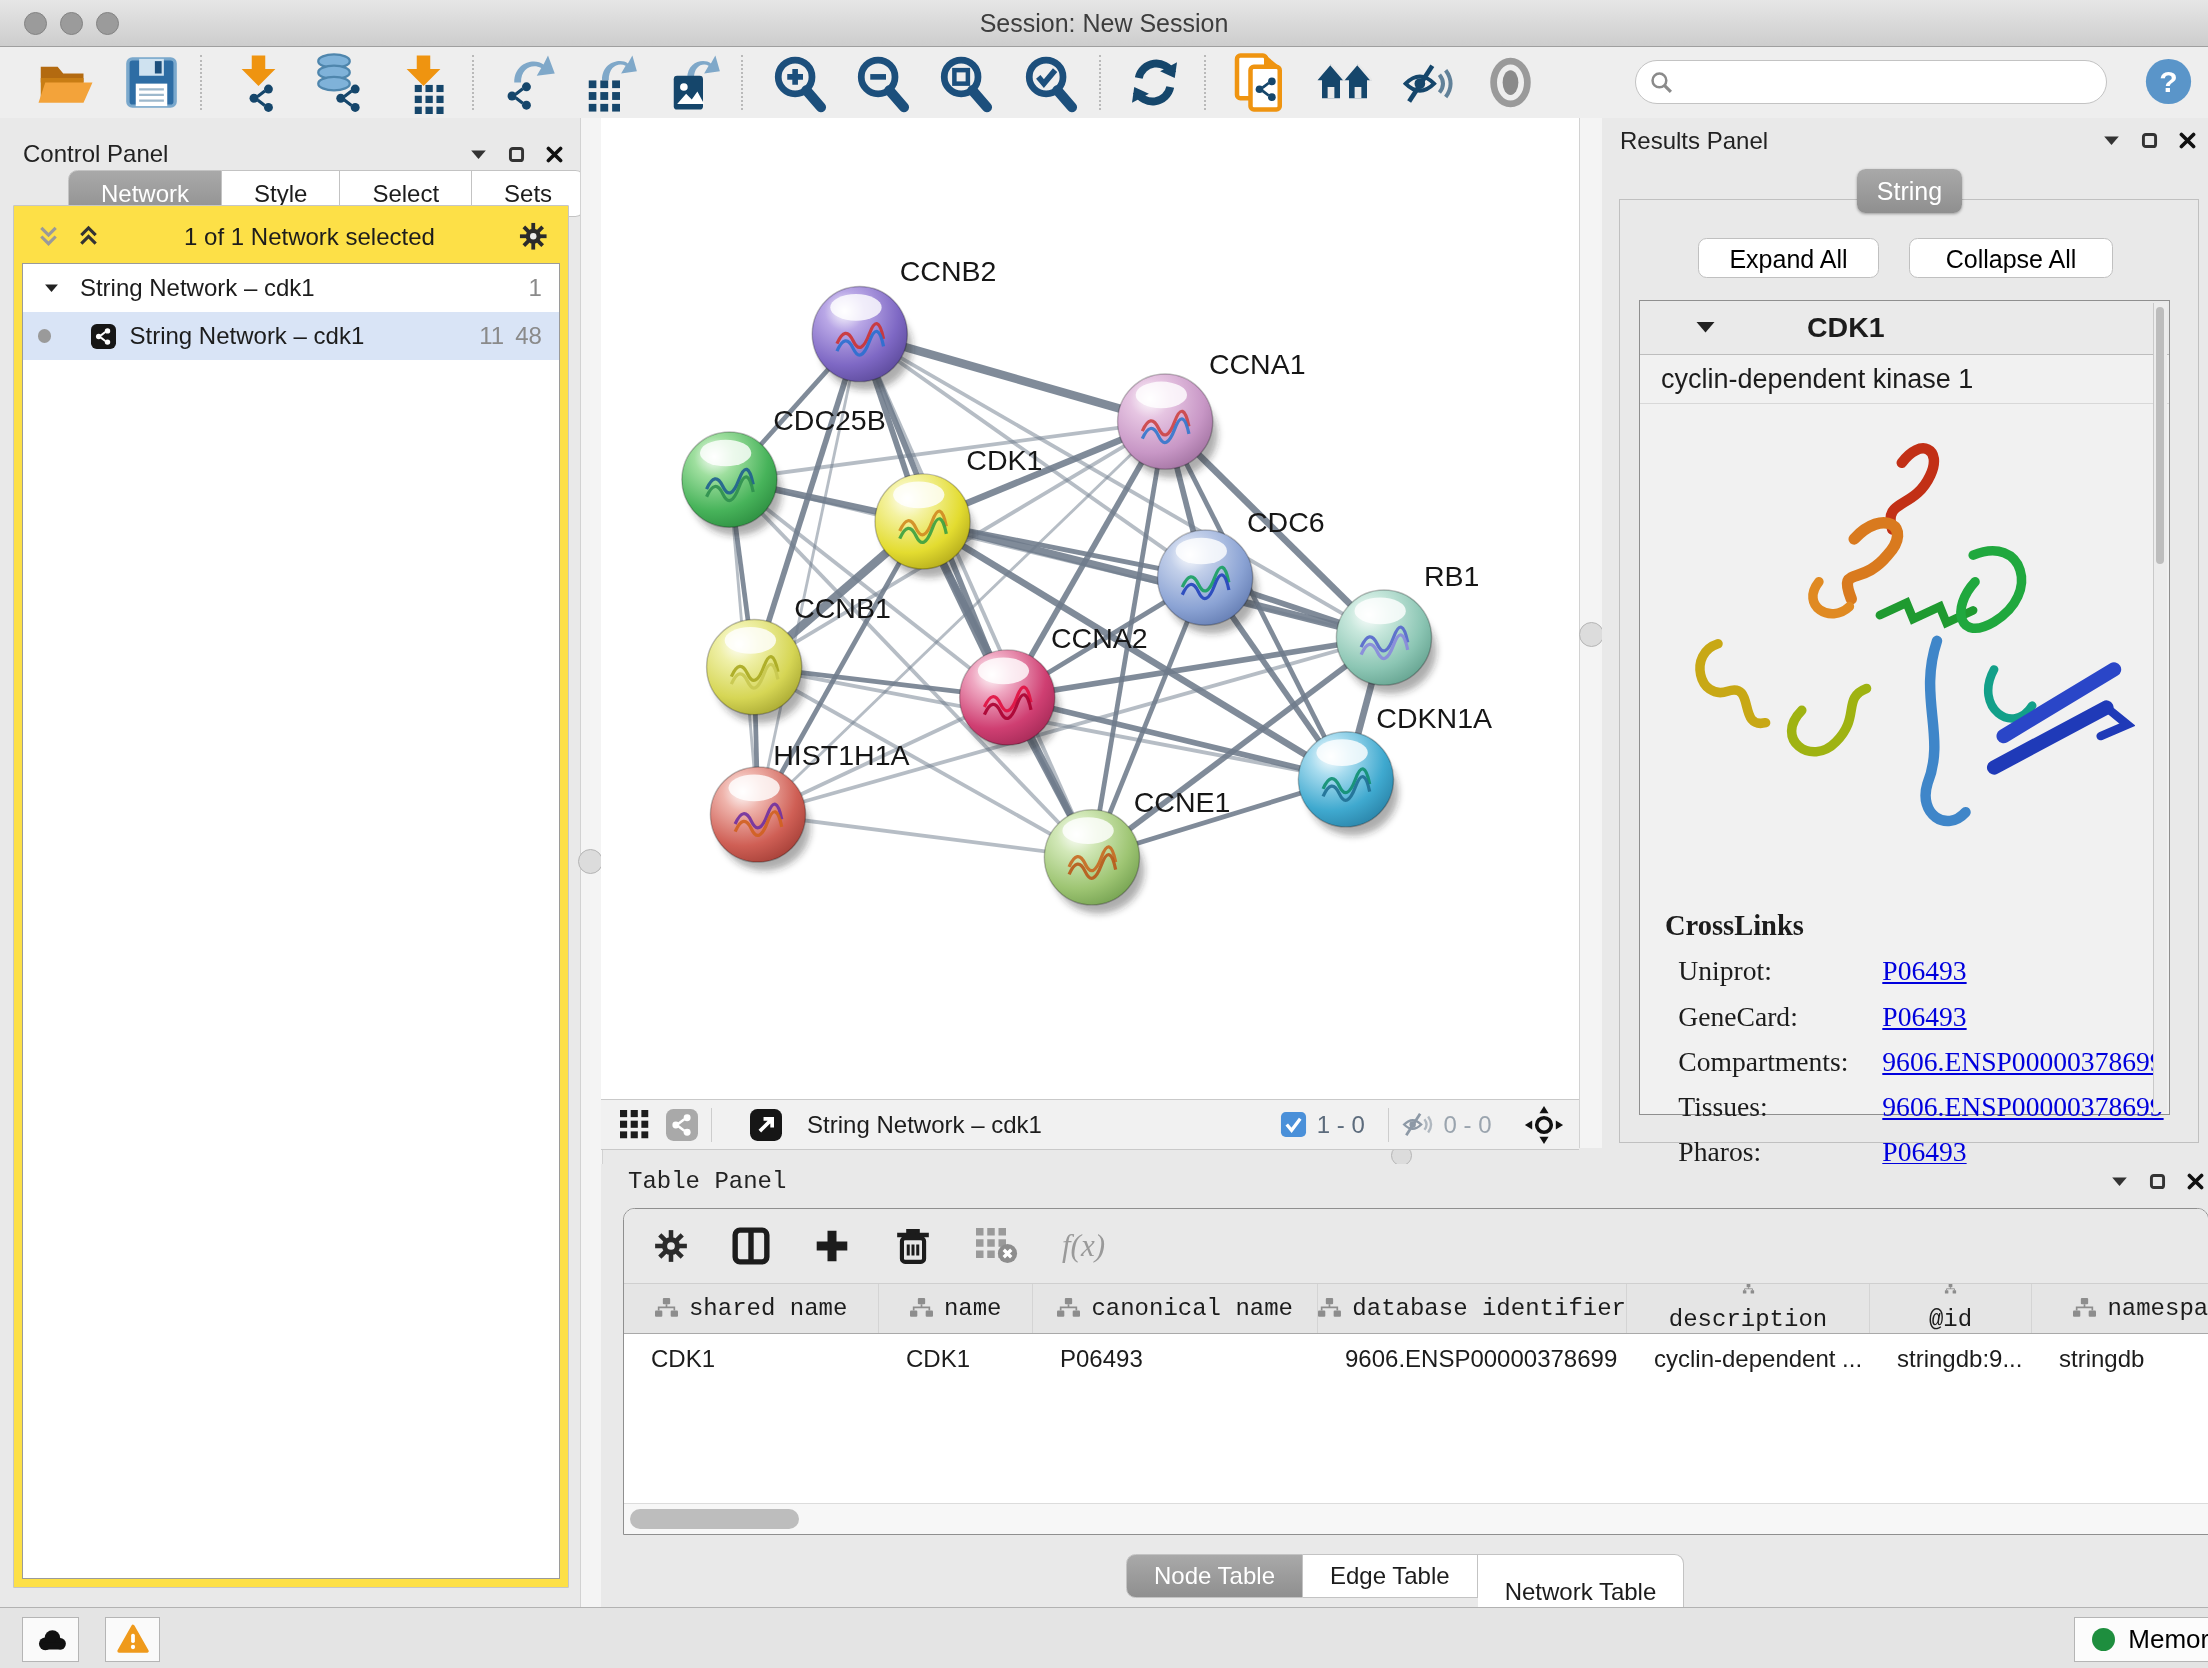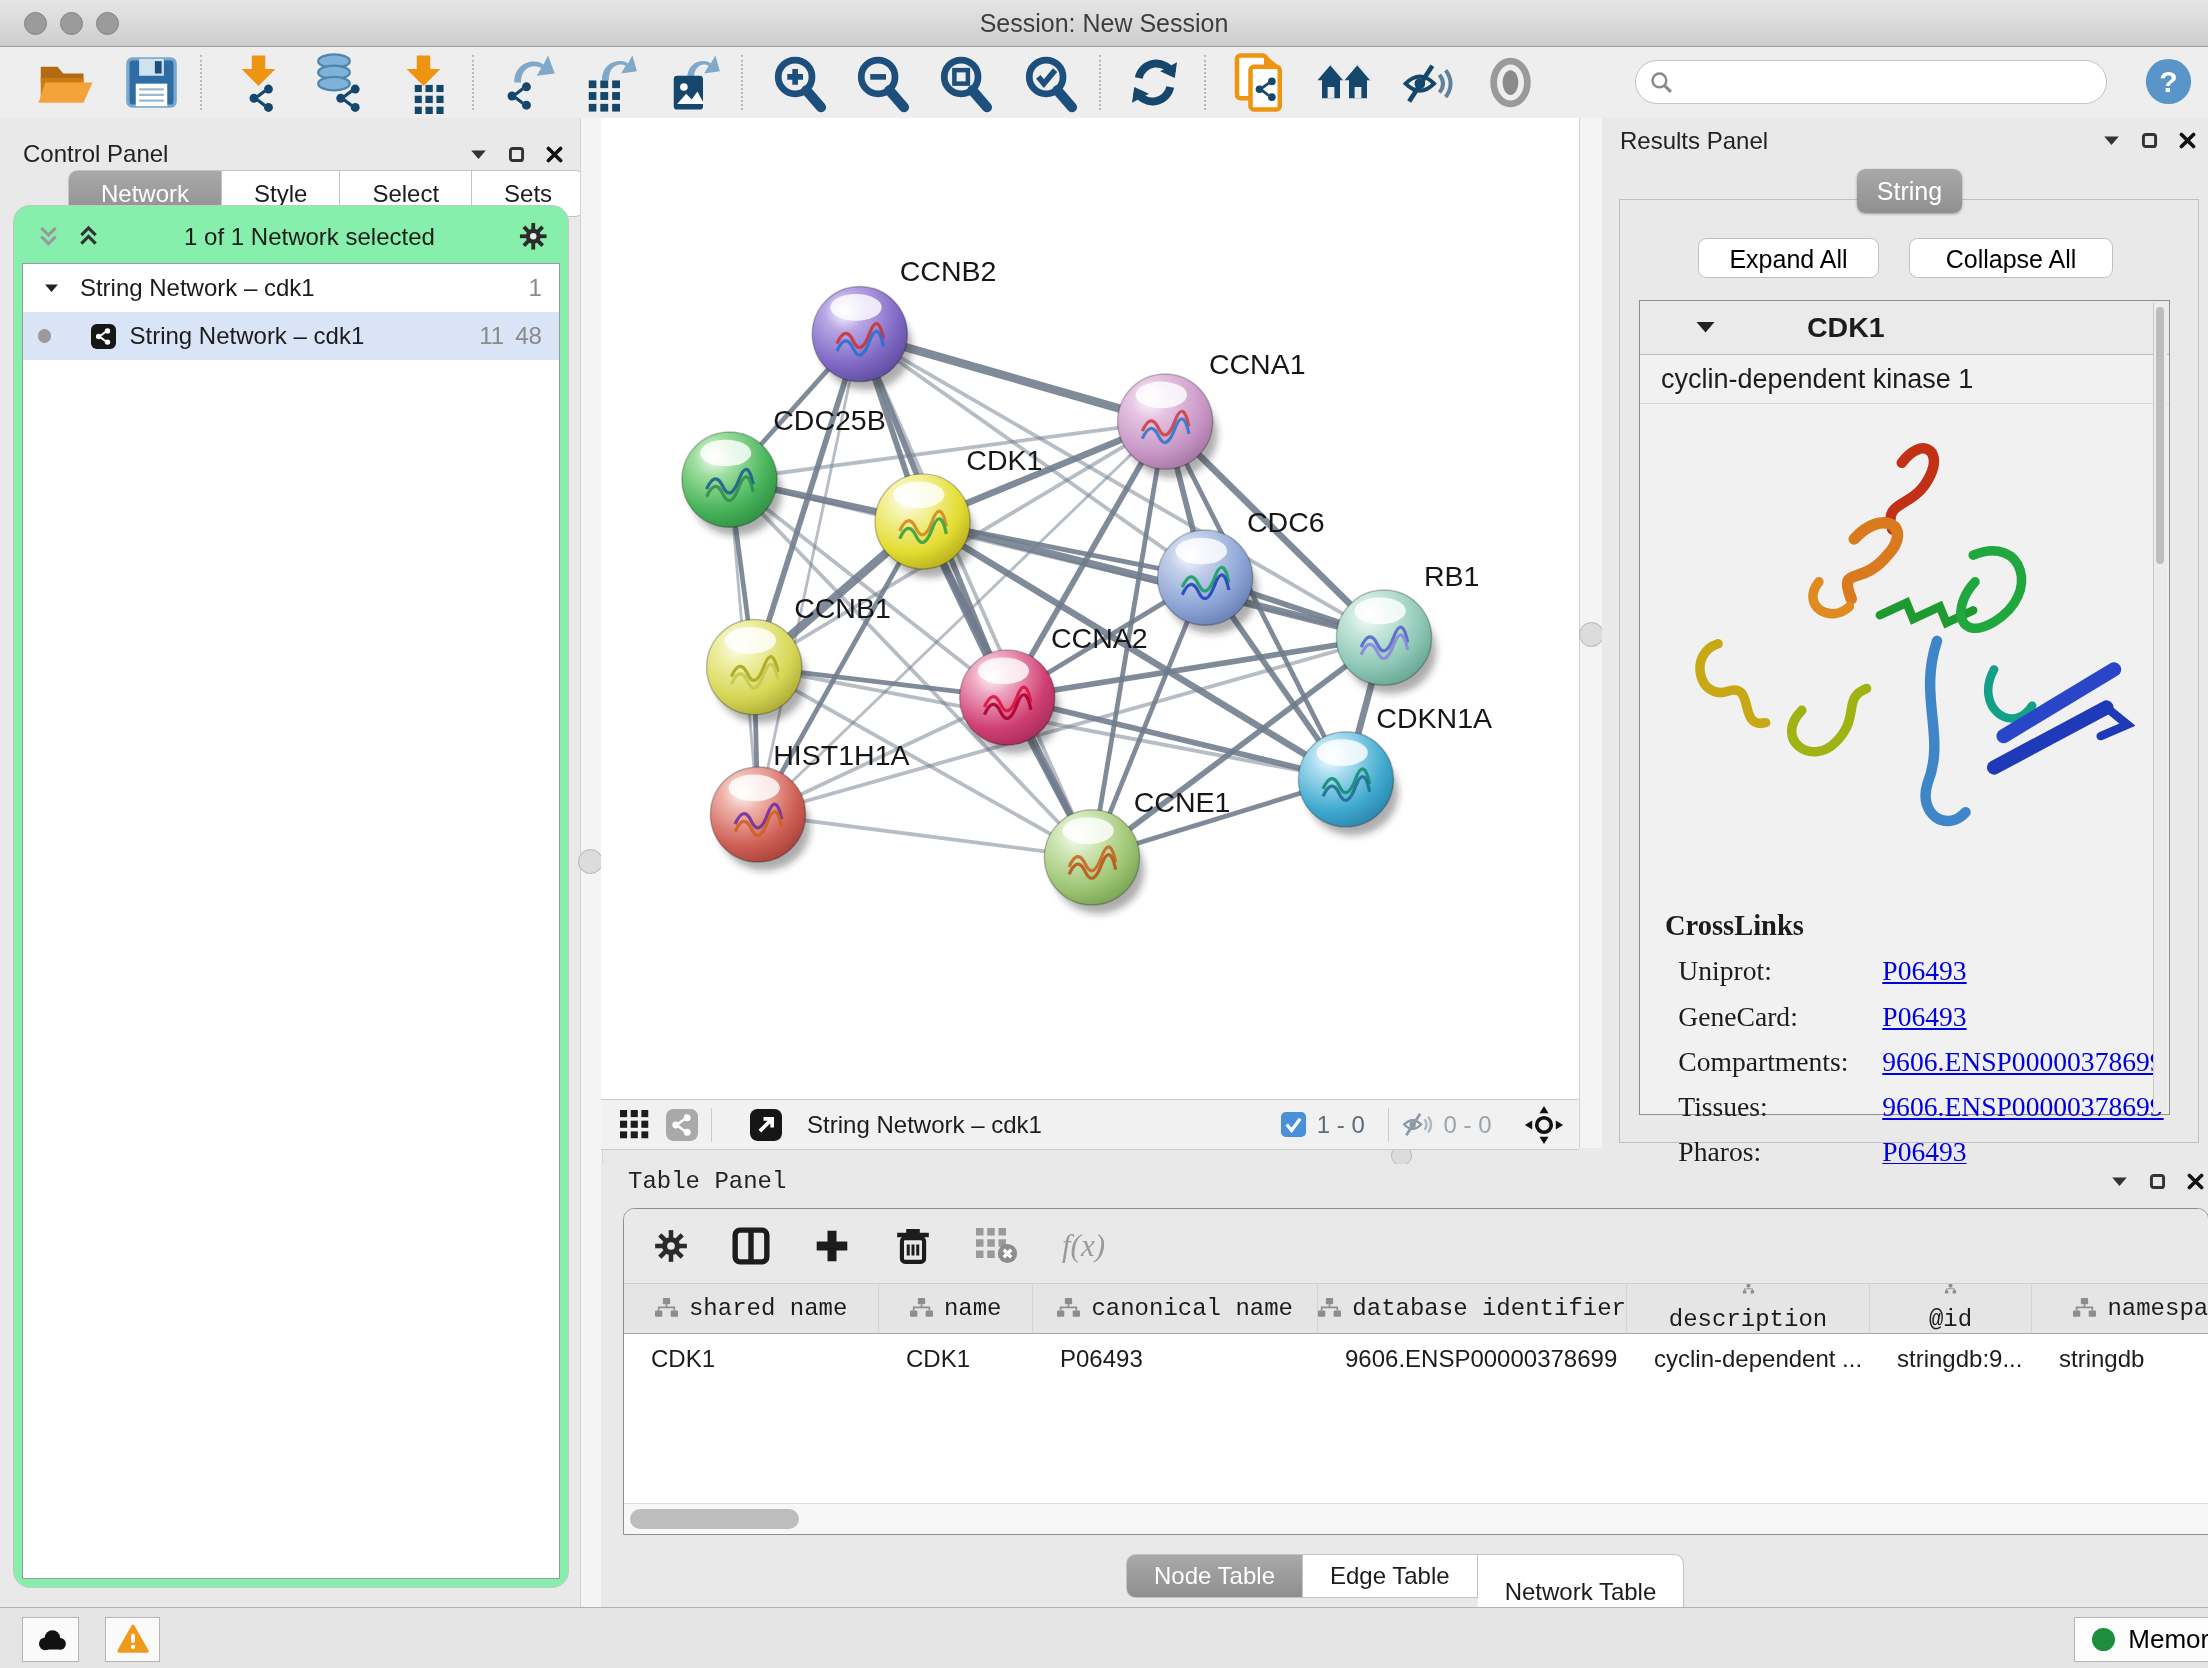--- a/index.html
+++ b/index.html
@@ -25,22 +25,22 @@
   .mini-ico{display:inline-block;}
   
   #control-panel{left:0;top:118px;width:580px;height:1489px;background:#e9e9e9;}
   #cp-head{position:absolute;left:23px;top:13.3px;right:17px;display:flex;justify-content:space-between;align-items:center;margin-top:9px;}
   .tabs-row{position:absolute;display:flex;}
   .tab{height:45px;line-height:45px;padding:0 32px;background:#fff;border:1px solid #c3c3c3;border-left-width:0;
        font-size:24px;text-align:center;}
   .tab:first-child{border-left-width:1px;border-radius:9.5px 0 0 9.5px;}
   .tab:last-child{border-radius:0 9.5px 9.5px 0;}
   .tab.sel{background:linear-gradient(#a9a9a9,#8f8f8f);color:#fff;}
-  #cp-box{position:absolute;left:13.3px;top:87px;width:554px;height:1381px;background:#86efac;
-     border:1px solid #c6c6c6;border-radius:17px;}
+  #cp-box{position:absolute;left:13.3px;top:87px;width:554px;height:1381px;background:#fde047;
+     border:1px solid #c6c6c6;border-radius:1px;}
   #cp-selrow{position:absolute;left:9.5px;top:9.5px;right:9.5px;height:42px;display:flex;align-items:center;}
   #cp-seltext{flex:1;text-align:center;font-size:24px;}
   #cp-list{position:absolute;left:7.6px;top:57px;width:536px;height:1314px;background:#fff;border:1px solid #9a9a9a;}
   .net-row{height:48px;display:flex;align-items:center;font-size:24px;}
   .net-row .grow{flex:1;}
   .net-row.sel{background:#d9e4f6;}
   .cnt{color:#8a8a8a;margin-right:17px;font-size:24px;}
   
   .vsplit{background:#f4f4f4;border-left:1px solid #d2d2d2;border-right:1px solid #d2d2d2;}
   .knob{position:absolute;width:23px;height:23px;border-radius:50%;background:#dcdcdc;border:1px solid #b5b5b5;}

